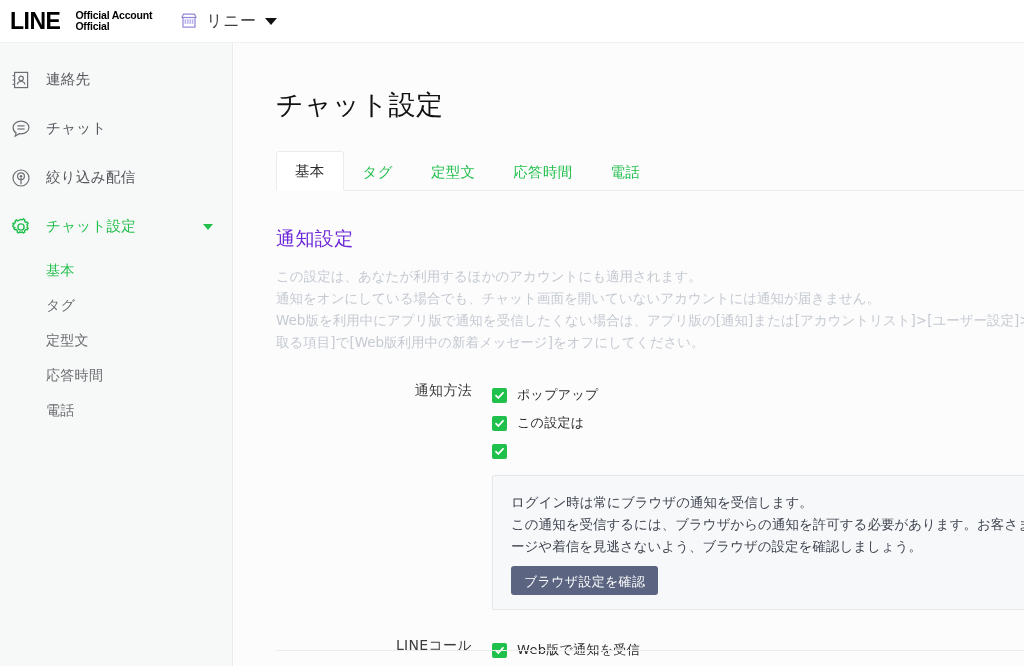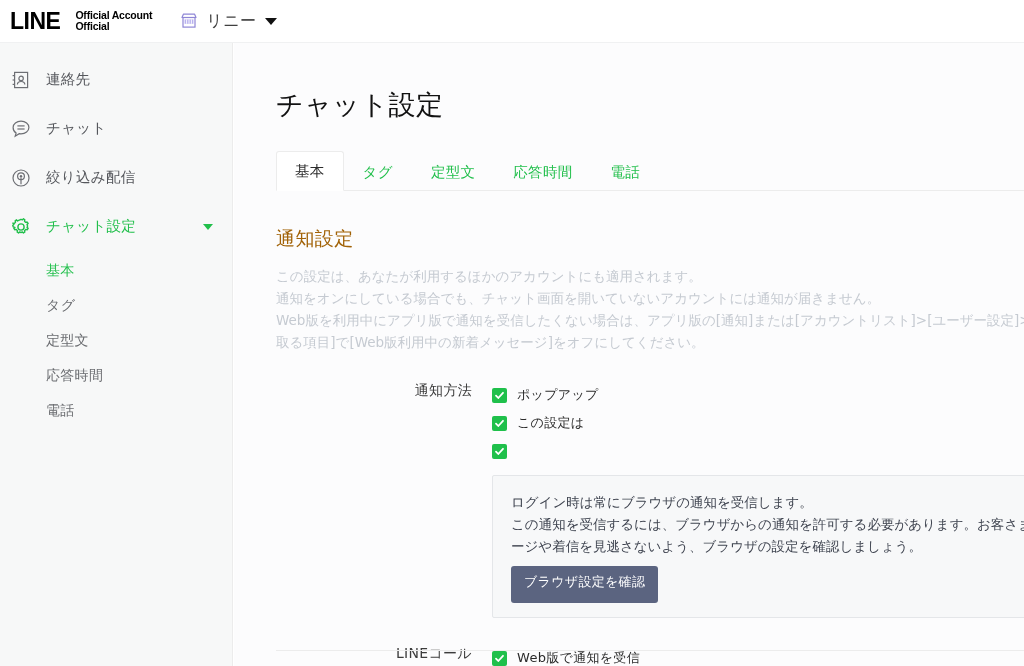--- a/index.html
+++ b/index.html
@@ -152,21 +152,21 @@
     border: 1px solid #ececec;
     border-bottom: 1px solid #ffffff;
     border-radius: 3px 3px 0 0;
   }
 
   
   .section-title {
     margin: 35px 0 0 42px;
     font-size: 19px;
     font-weight: normal;
-    color: #a16207;
+    color: #6d28d9;
     font-family: "DejaVu Sans", sans-serif;
     letter-spacing: 0.4px;
   }
   .desc {
     margin-left: 42px;
     margin-top: 13px;
     font-size: 13.5px;
     line-height: 22px;
     color: #c5cad1;
     font-family: "DejaVu Sans", sans-serif;
@@ -231,21 +231,21 @@
     font-family: "DejaVu Sans", sans-serif;
     white-space: nowrap;
   }
   .notice-btn {
     margin-top: 9px;
     display: inline-block;
     background: #5b6480;
     color: #ffffff;
     font-size: 13px;
     font-family: "DejaVu Sans", sans-serif;
-    padding: 7px 13px 12px 13px;
+    padding: 7px 13px 4px 13px;
     border: none;
     border-radius: 3px;
     cursor: pointer;
     letter-spacing: 0.3px;
   }
 
   .bottom-divider {
     position: absolute;
     left: 42px;
     top: 607px;

